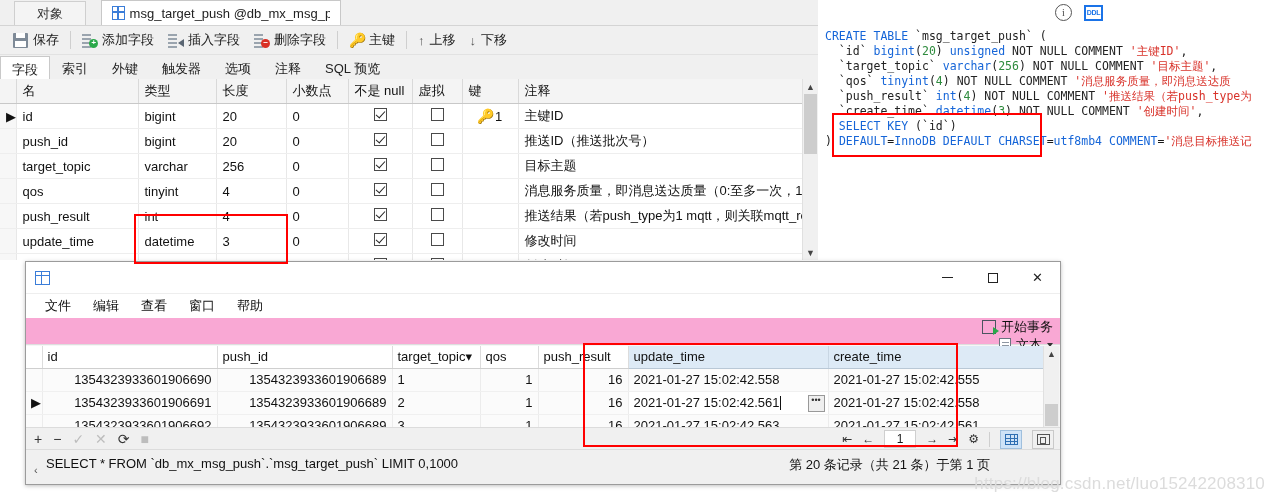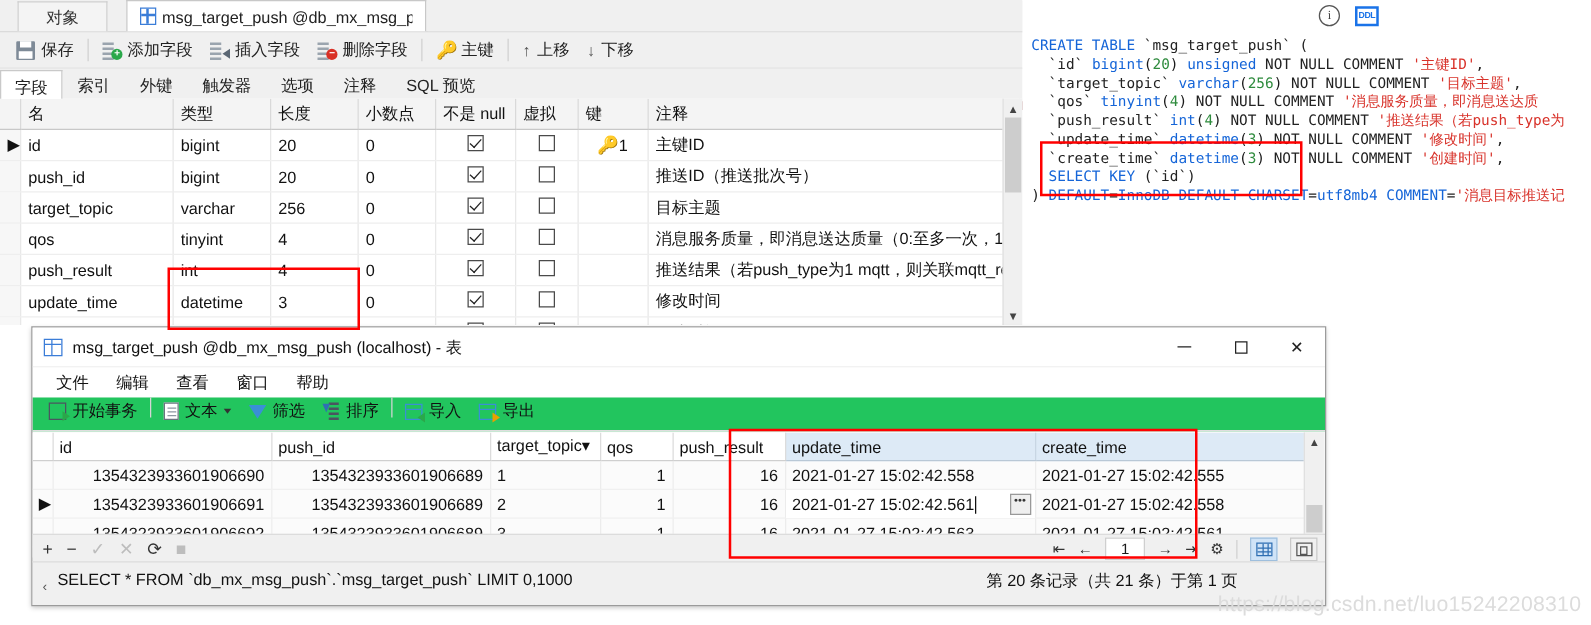--- a/index.html
+++ b/index.html
@@ -95,21 +95,21 @@
   .win-title .tico:before{content:"";position:absolute;left:0;top:3.5px;width:100%;height:1.2px;background:#3b7dd8;}
   .win-title .tico:after{content:"";position:absolute;left:4.5px;top:0;width:1.2px;height:100%;background:#3b7dd8;}
   .win-title .ttxt{font-size:13px;color:#111;}
   .wctl{position:absolute;right:0;top:0;height:31px;display:flex;}
   .wbtn{width:45px;height:31px;display:flex;align-items:center;justify-content:center;font-size:13px;color:#222;}
   .wbtn .min{width:11px;height:1.4px;background:#222;}
   .wbtn .max{width:10px;height:10px;border:1.3px solid #222;box-sizing:border-box;}
 
   .menubar{height:24px;background:#fff;display:flex;align-items:center;padding-left:8px;}
   .menu{padding:0 11px;font-size:13px;color:#111;}
-  .dtoolbar{height:26px;background:#22c55e;display:flex;align-items:flex-start;padding-left:6px;border-bottom:1px solid #dedede;}
+  .dtoolbar{height:26px;background:#f9a8d4;display:flex;align-items:flex-end;padding-left:6px;border-bottom:1px solid #dedede;flex-direction:column;}
   .dtb{display:flex;align-items:center;gap:5px;padding:0 7px;height:22px;font-size:13px;color:#111;}
   .dsep{width:1px;height:16px;background:#d5d5d5;margin:0 3px;}
   .i-trans{width:14px;height:14px;border:1.4px solid #4b5560;position:relative;box-sizing:border-box;}
   .i-trans:after{content:"";position:absolute;right:-4px;bottom:-2px;width:0;height:0;
      border-top:4px solid transparent;border-bottom:4px solid transparent;border-left:6px solid #2aa84a;}
   .i-doc{width:12px;height:14px;border:1.3px solid #6b7580;background:#fff;box-sizing:border-box;position:relative;}
   .i-doc:before{content:"";position:absolute;left:2px;top:3px;width:7px;height:1px;background:#8d97a2;
      box-shadow:0 3px 0 #8d97a2,0 6px 0 #8d97a2;}
   .caretdn{width:0;height:0;border-left:3.5px solid transparent;border-right:3.5px solid transparent;border-top:4px solid #333;}
   .i-filter{width:0;height:0;border-left:7px solid transparent;border-right:7px solid transparent;border-top:11px solid #3a8fd6;}
@@ -372,34 +372,32 @@
         <span>DDL</span>
       </div>
   </div>
 
   <div class="ddlpane">
     <div class="ddl-line"><span class="kw">CREATE TABLE</span> <span class="plain">`msg_target_push`</span> <span class="plain">(</span></div>
     <div class="ddl-line">&nbsp;&nbsp;<span class="plain">`id`</span> <span class="kw">bigint</span>(<span class="num">20</span>) <span class="kw">unsigned</span> <span class="plain">NOT NULL COMMENT</span> <span class="str">'主键ID'</span><span class="plain">,</span></div>
     <div class="ddl-line">&nbsp;&nbsp;<span class="plain">`target_topic`</span> <span class="kw">varchar</span>(<span class="num">256</span>) <span class="plain">NOT NULL COMMENT</span> <span class="str">'目标主题'</span><span class="plain">,</span></div>
     <div class="ddl-line">&nbsp;&nbsp;<span class="plain">`qos`</span> <span class="kw">tinyint</span>(<span class="num">4</span>) <span class="plain">NOT NULL COMMENT</span> <span class="str">'消息服务质量，即消息送达质</span></div>
     <div class="ddl-line">&nbsp;&nbsp;<span class="plain">`push_result`</span> <span class="kw">int</span>(<span class="num">4</span>) <span class="plain">NOT NULL COMMENT</span> <span class="str">'推送结果（若push_type为</span></div>
-    <div class="ddl-line">&nbsp;&nbsp;<span class="plain">`update_time`</span> <span class="kw">datetime</span>(<span class="num">3</span>) <span class="plain">NOT NULL COMMENT</span> <span class="str">'修改时间'</span><span class="plain">,</span></div>
     <div class="ddl-line">&nbsp;&nbsp;<span class="plain">`create_time`</span> <span class="kw">datetime</span>(<span class="num">3</span>) <span class="plain">NOT NULL COMMENT</span> <span class="str">'创建时间'</span><span class="plain">,</span></div>
     <div class="ddl-line">&nbsp;&nbsp;<span class="kw">SELECT KEY</span> <span class="plain">(`id`)</span></div>
     <div class="ddl-line"><span class="plain">)</span> <span class="kw">DEFAULT</span>=<span class="kw">InnoDB</span> <span class="kw">DEFAULT</span> <span class="kw">CHARSET</span>=<span class="kw">utf8mb4</span> <span class="kw">COMMENT</span>=<span class="str">'消息目标推送记</span></div>
   </div>
 
   <div class="redbox" style="left:134px;top:214px;width:150px;height:46px;"></div>
   <div class="redbox" style="left:832px;top:113px;width:206px;height:40px;"></div>
 
   <div class="datawin">
 
     <div class="win-title">
       <span class="tico"></span>
-      <span class="ttxt">msg_target_push @db_mx_msg_push (localhost) - 表</span>
       <div class="wctl">
         <div class="wbtn">
             <span class="min"></span>
           </div>
         <div class="wbtn">
             <span class="max"></span>
           </div>
         <div class="wbtn">
             <span>✕</span>
           </div>

